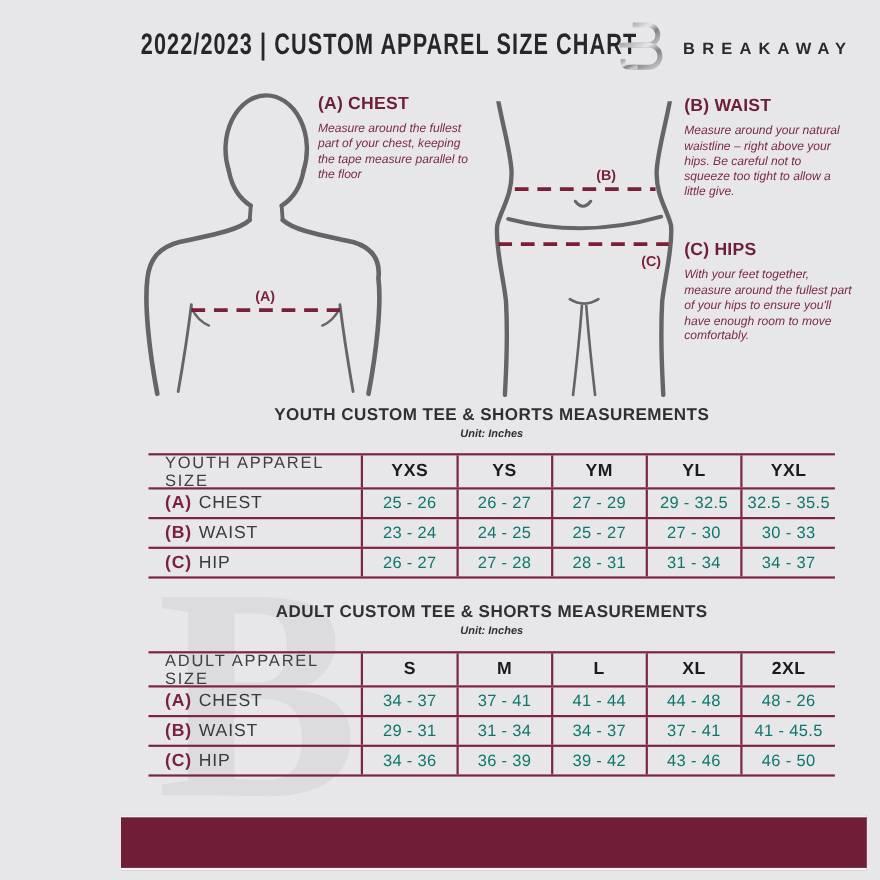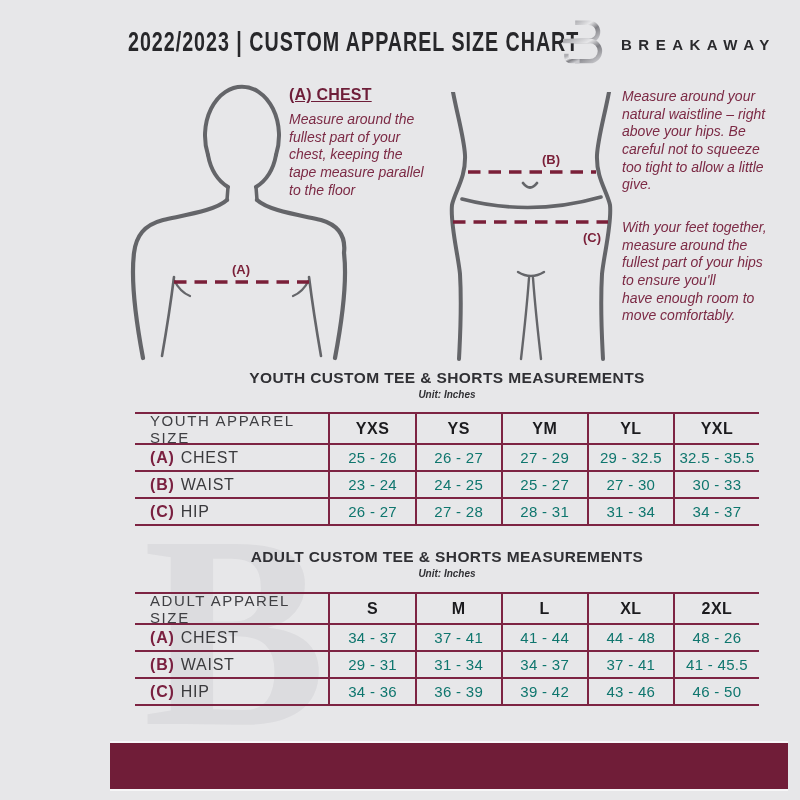--- a/index.html
+++ b/index.html
@@ -28,24 +28,24 @@
   }
   .brand{position:absolute;left:563px;top:16px;display:flex;align-items:center;}
   .brand-word{
     position:absolute;left:621px;top:36px;
     font-size:15px;font-weight:bold;color:#2a2a2d;letter-spacing:6.5px;white-space:nowrap;text-align:center;
   }
   
   .guide-block{position:absolute;}
   .guide-block h3{
     font-size:16px;font-weight:bold;color:var(--guide-title);
-    letter-spacing:.2px;margin-bottom:7px;text-decoration:underline;
+    letter-spacing:.2px;margin-bottom:7px;
   }
   .guide-block p{
-    font-style:italic;font-size:14px;line-height:1.26;
+    font-style:italic;font-size:11px;line-height:1.26;
     color:var(--guide-body);white-space:pre-line;
   }
   #guide-chest{left:289px;top:86px;width:138px;}
   #guide-waist{left:622px;top:88px;width:146px;}
   #guide-hips{left:622px;top:219px;width:154px;}
   
   .diagram{position:absolute;}
   #fig-upper{left:128px;top:83px;}
   #fig-lower{left:447px;top:92px;}
   
@@ -158,23 +158,25 @@
 
   <path d="M 6 130 H 161" stroke="#7a1f38" stroke-width="3.4" stroke-dasharray="12.5 8" fill="none"></path>
   <text x="145" y="150" text-anchor="middle" font-size="13" font-weight="bold" fill="#7a1f38">(C)</text>
 </svg>
 
 <div class="guide-block" id="guide-chest">
   <h3>(A) CHEST</h3>
   <p>Measure around the fullest part of your chest, keeping the tape measure parallel to the floor</p>
 </div>
 <div class="guide-block" id="guide-waist">
+  <h3>(B) WAIST</h3>
   <p>Measure around your natural waistline – right above your hips. Be careful not to squeeze too tight to allow a little give.</p>
 </div>
 <div class="guide-block" id="guide-hips">
+  <h3>(C) HIPS</h3>
   <p>With your feet together, measure around the fullest part of your hips to ensure you'll
 have enough room to move comfortably.</p>
 </div>
 
 <div class="watermark">B</div>
 
 <div class="section-title" style="top:369px">YOUTH CUSTOM TEE &amp; SHORTS MEASUREMENTS</div>
 <div class="unit-label" style="top:389px">Unit: Inches</div>
 
 <div class="size-table" style="top:412px">

